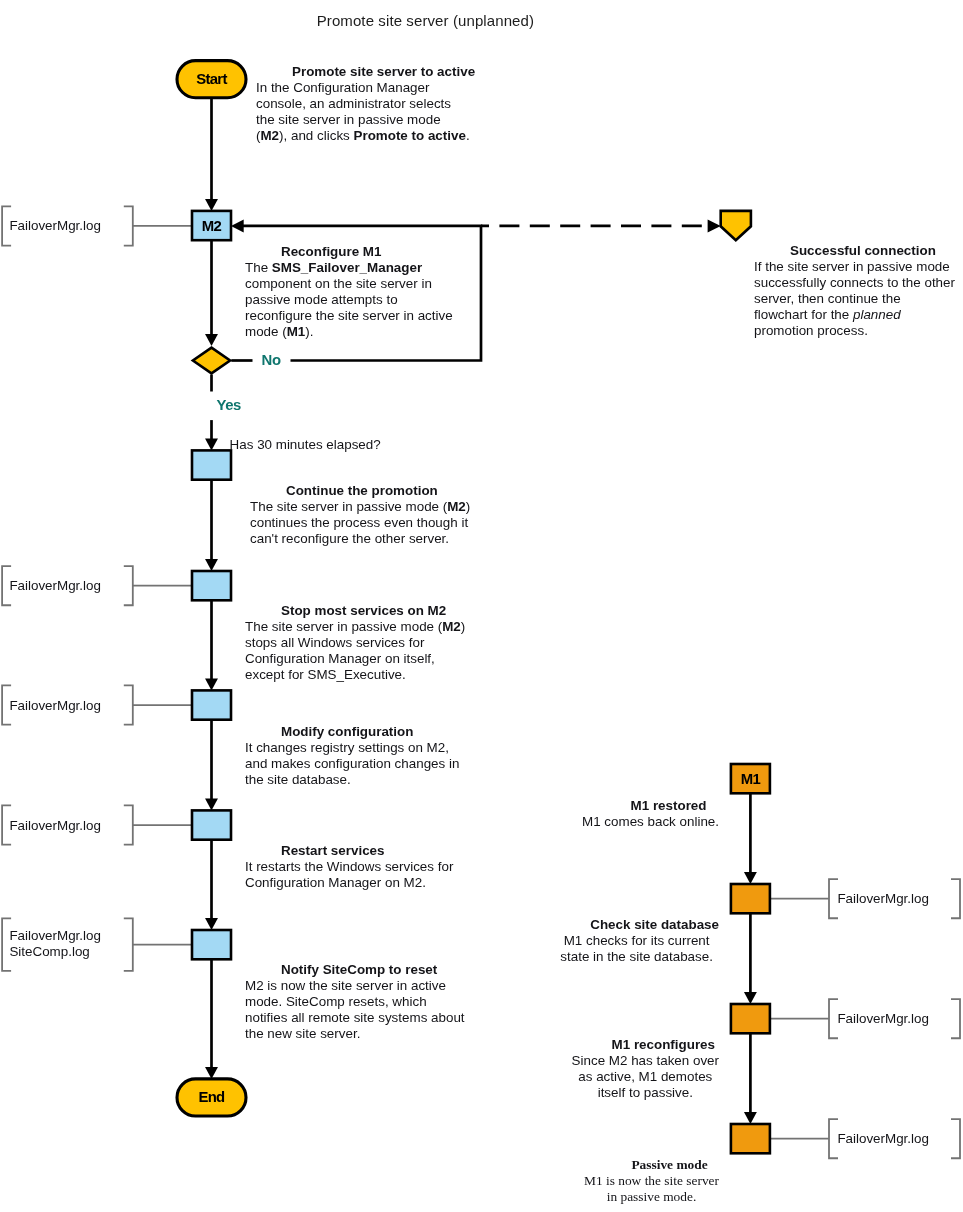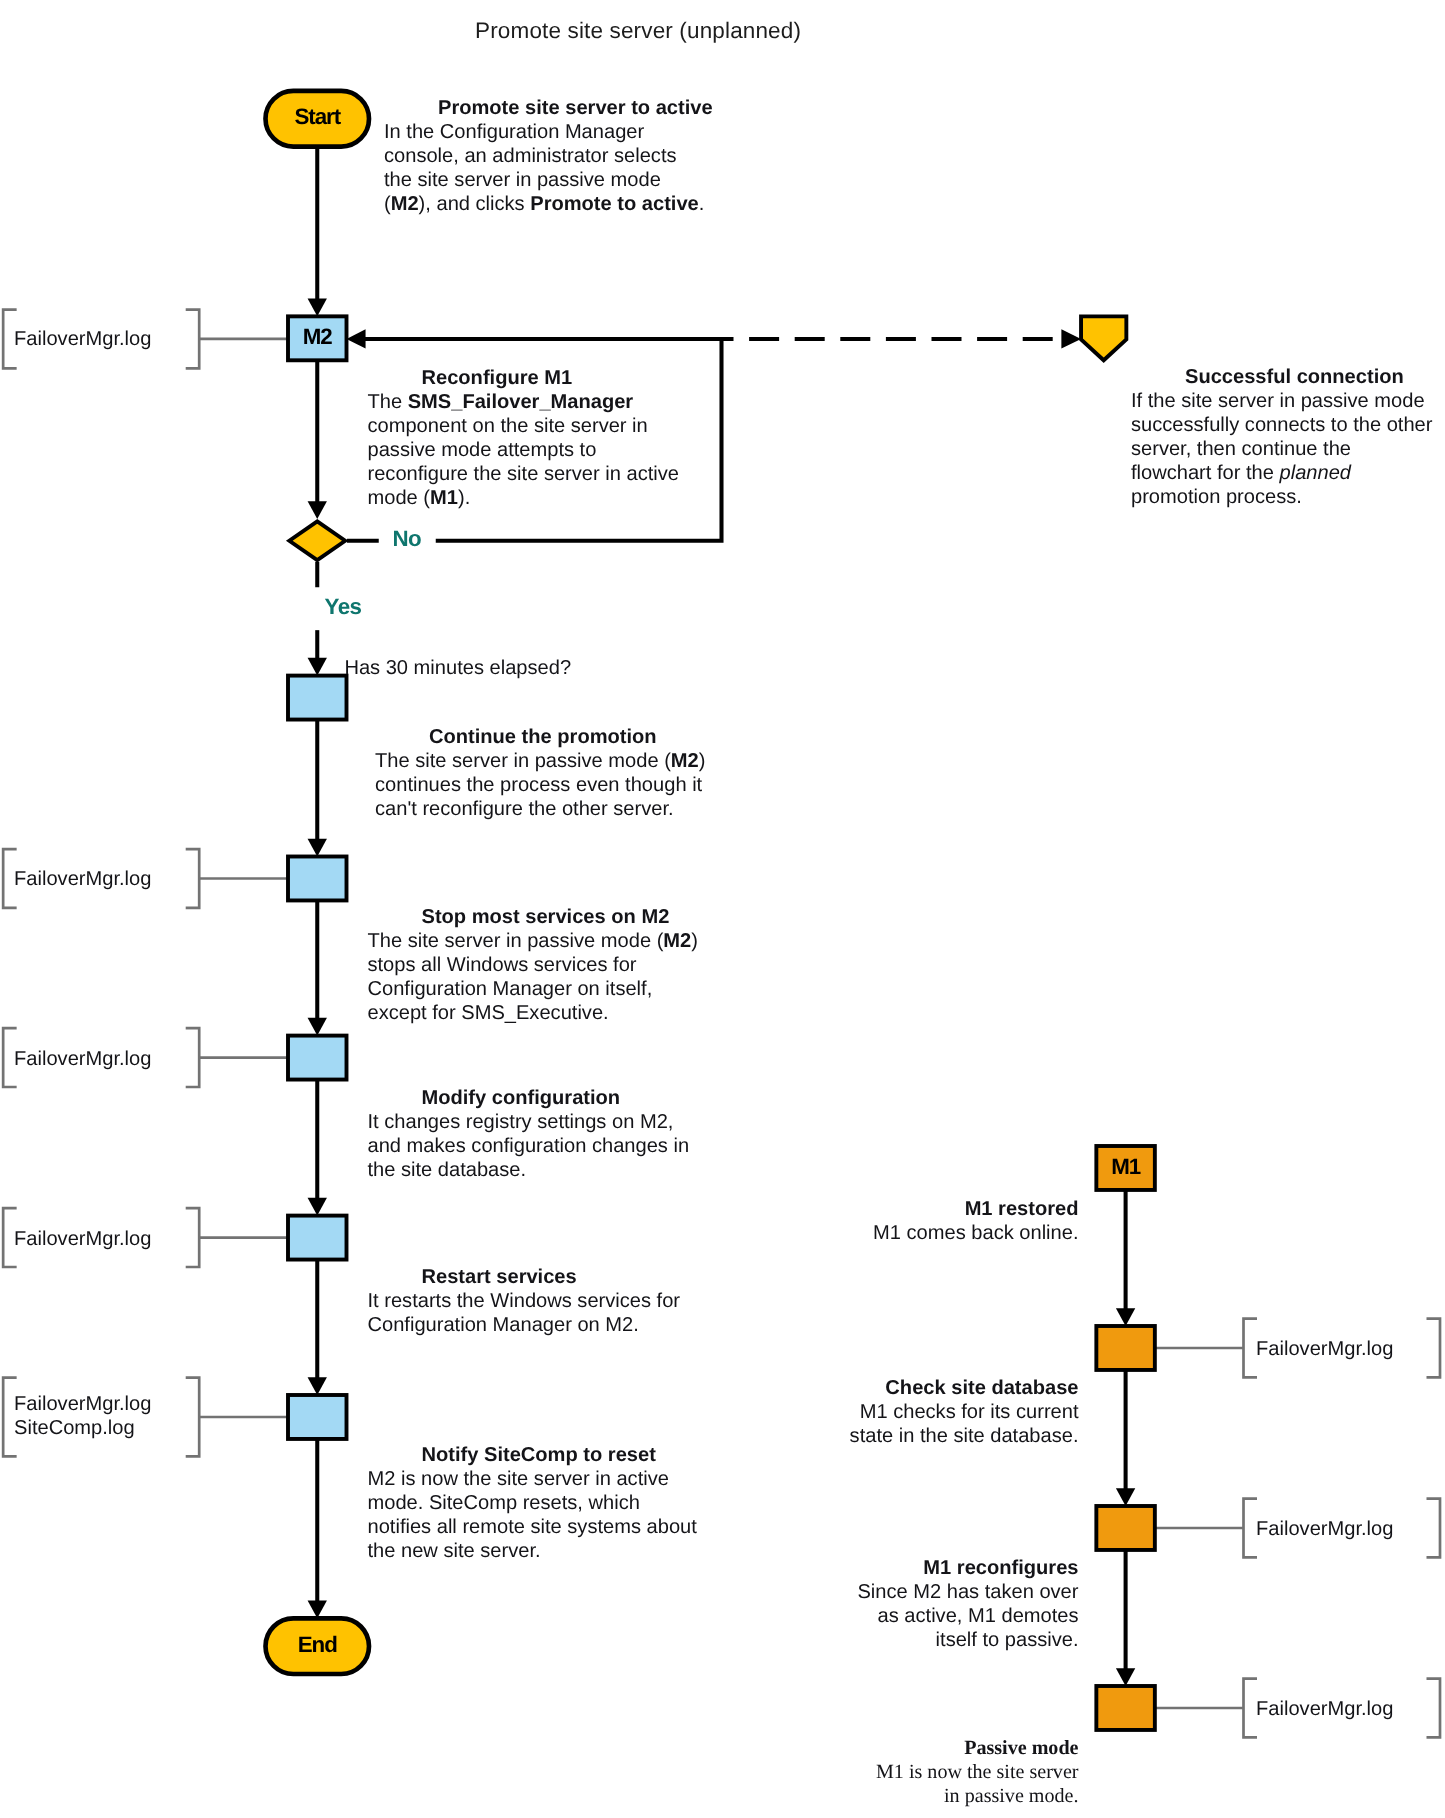--- a/index.html
+++ b/index.html
@@ -7,21 +7,21 @@
   body{width:963px;height:1212px;overflow:hidden;
        font-family:"Liberation Sans",sans-serif;color:#1a1a1a;
        -webkit-font-smoothing:antialiased;}
   #stage{position:relative;width:963px;height:1212px;}
   svg#flow{position:absolute;left:0;top:0;width:963px;height:1212px;}
   .ttl{position:absolute;font-size:15px;color:#1d1d1d;white-space:nowrap;letter-spacing:0.1px;}
   .tb{position:absolute;font-size:13.4px;line-height:16.05px;color:#141418;white-space:nowrap;}
   .tb .hd{font-weight:bold;padding-left:36px;}
   .tb b{font-weight:bold;}
   .tb i{font-style:italic;text-align:right;}
-  .ralign{text-align:right;}
+  .ralign{text-align:center;}
   .nl{position:absolute;font-size:14.9px;font-weight:bold;color:#0f766e;line-height:16px;white-space:nowrap;letter-spacing:-0.35px;}
 </style>
 </head>
 <body>
 
 <div id="stage">
   <div class="ttl" style="left:316.7px;top:11.8px;">Promote site server (unplanned)</div>
   <svg id="flow" viewBox="0 0 963 1212">
       <line x1="211.5" y1="97.7" x2="211.5" y2="200.2" stroke="#000" stroke-width="2.7"></line>
       <polygon points="205.05,199 217.95,199 211.5,210.9" fill="#000"></polygon>

